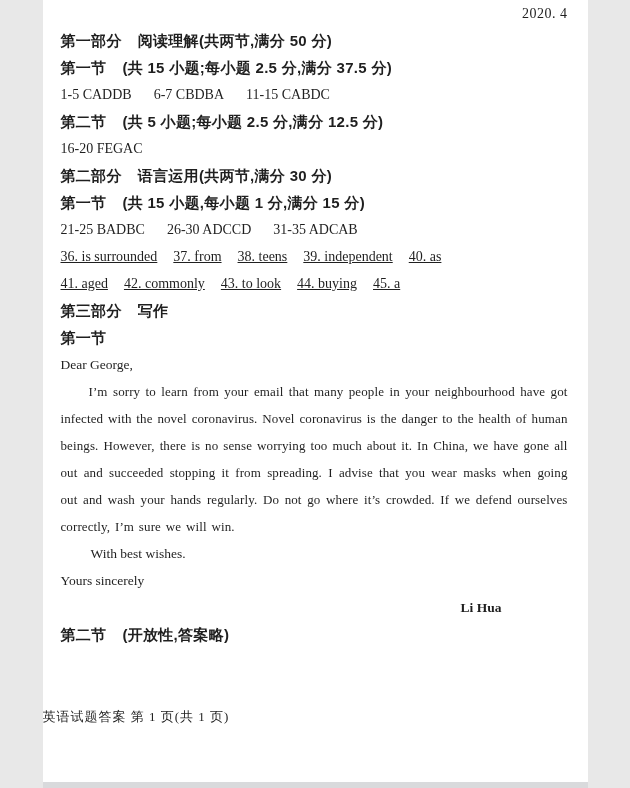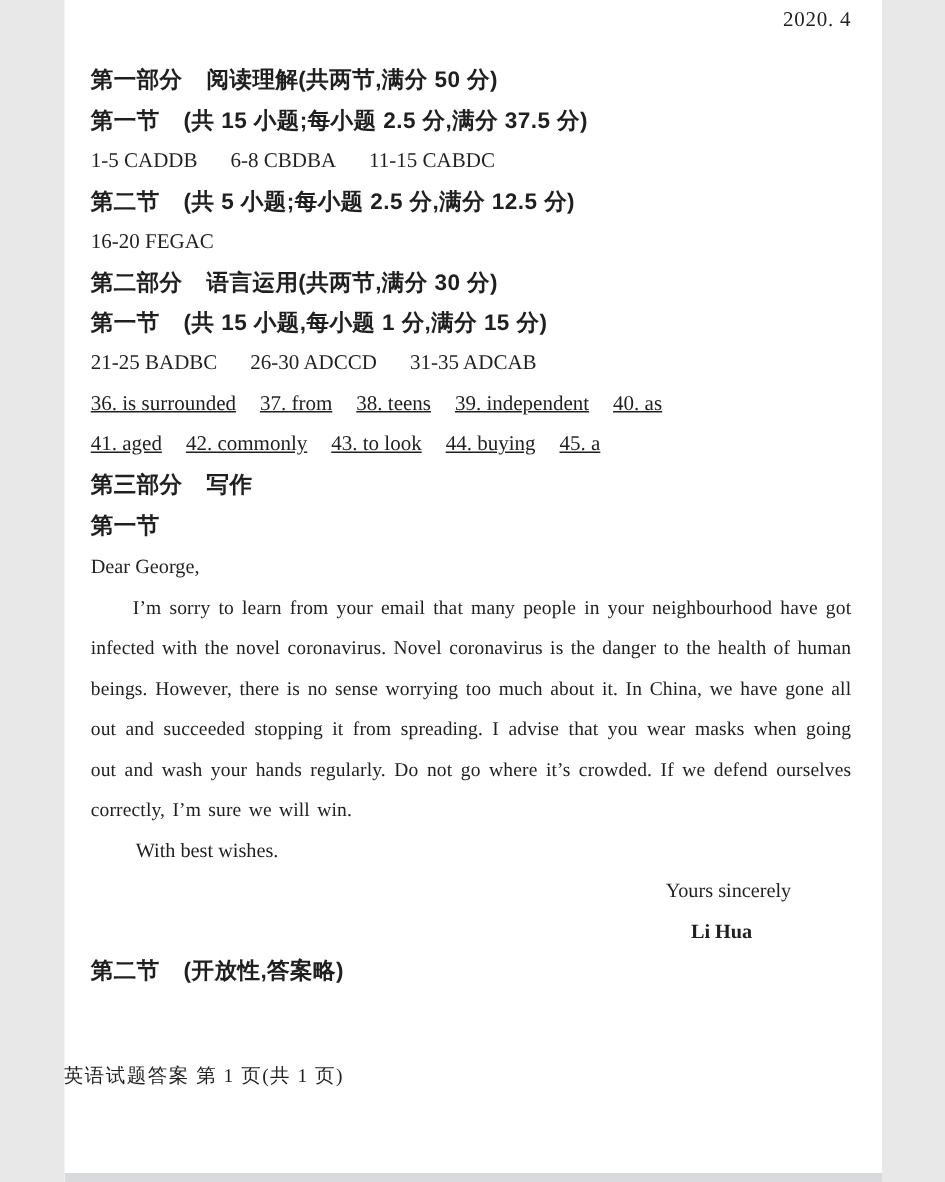--- a/index.html
+++ b/index.html
@@ -17,21 +17,21 @@
     position: absolute;
     top: 6px;
     left: 0;
     right: 20px;
     text-align: right;
     font-size: 14px;
     letter-spacing: 0.5px;
   }
   .content {
     position: absolute;
-    top: 40px;
+    top: 27px;
     left: 18px;
     right: 20px;
   }
   .line {
     height: 27px;
     line-height: 27px;
     white-space: nowrap;
     overflow: visible;
   }
   
@@ -51,21 +51,21 @@
   .letter-body {
     margin: 0;
     font-size: 13px;
     line-height: 27px;
     text-align: justify;
     text-indent: 28px;
     letter-spacing: 0.1px;
     word-spacing: 1.5px;
   }
   .closing { font-size: 13.5px; text-indent: 30px; }
-  .signoff { font-size: 13.5px; text-align: right; padding-right: 40px; }
+  .signoff { font-size: 13.5px; text-align: left; padding-right: 40px; }
   .signature { font-size: 13.5px; text-align: right; padding-right: 66px; font-weight: bold; }
   .footer {
     position: absolute;
     top: 708px;
     left: 0;
     right: 0;
     font-size: 13px;
     letter-spacing: 1px;
   }
   .scan-edge {
@@ -88,21 +88,21 @@
 
     <div class="line h">
       <span class="hl">第一部分</span><span class="ht">阅读理解(共两节,满分 50 分)</span>
     </div>
 
     <div class="line h">
       <span class="hl">第一节</span><span class="ht">(共 15 小题;每小题 2.5 分,满分 37.5 分)</span>
     </div>
 
     <div class="line ans">
-      <span class="grp">1-5 CADDB</span><span class="grp">6-8 CBDBA</span><span class="grp">11-15 CABDC</span>
+      <span class="grp">1-5 CADDB</span><span class="grp">6-7 CBDBA</span><span class="grp">11-15 CABDC</span>
     </div>
 
     <div class="line h">
       <span class="hl">第二节</span><span class="ht">(共 5 小题;每小题 2.5 分,满分 12.5 分)</span>
     </div>
 
     <div class="line ans">
       <span class="grp">16-20 FEGAC</span>
     </div>
 

